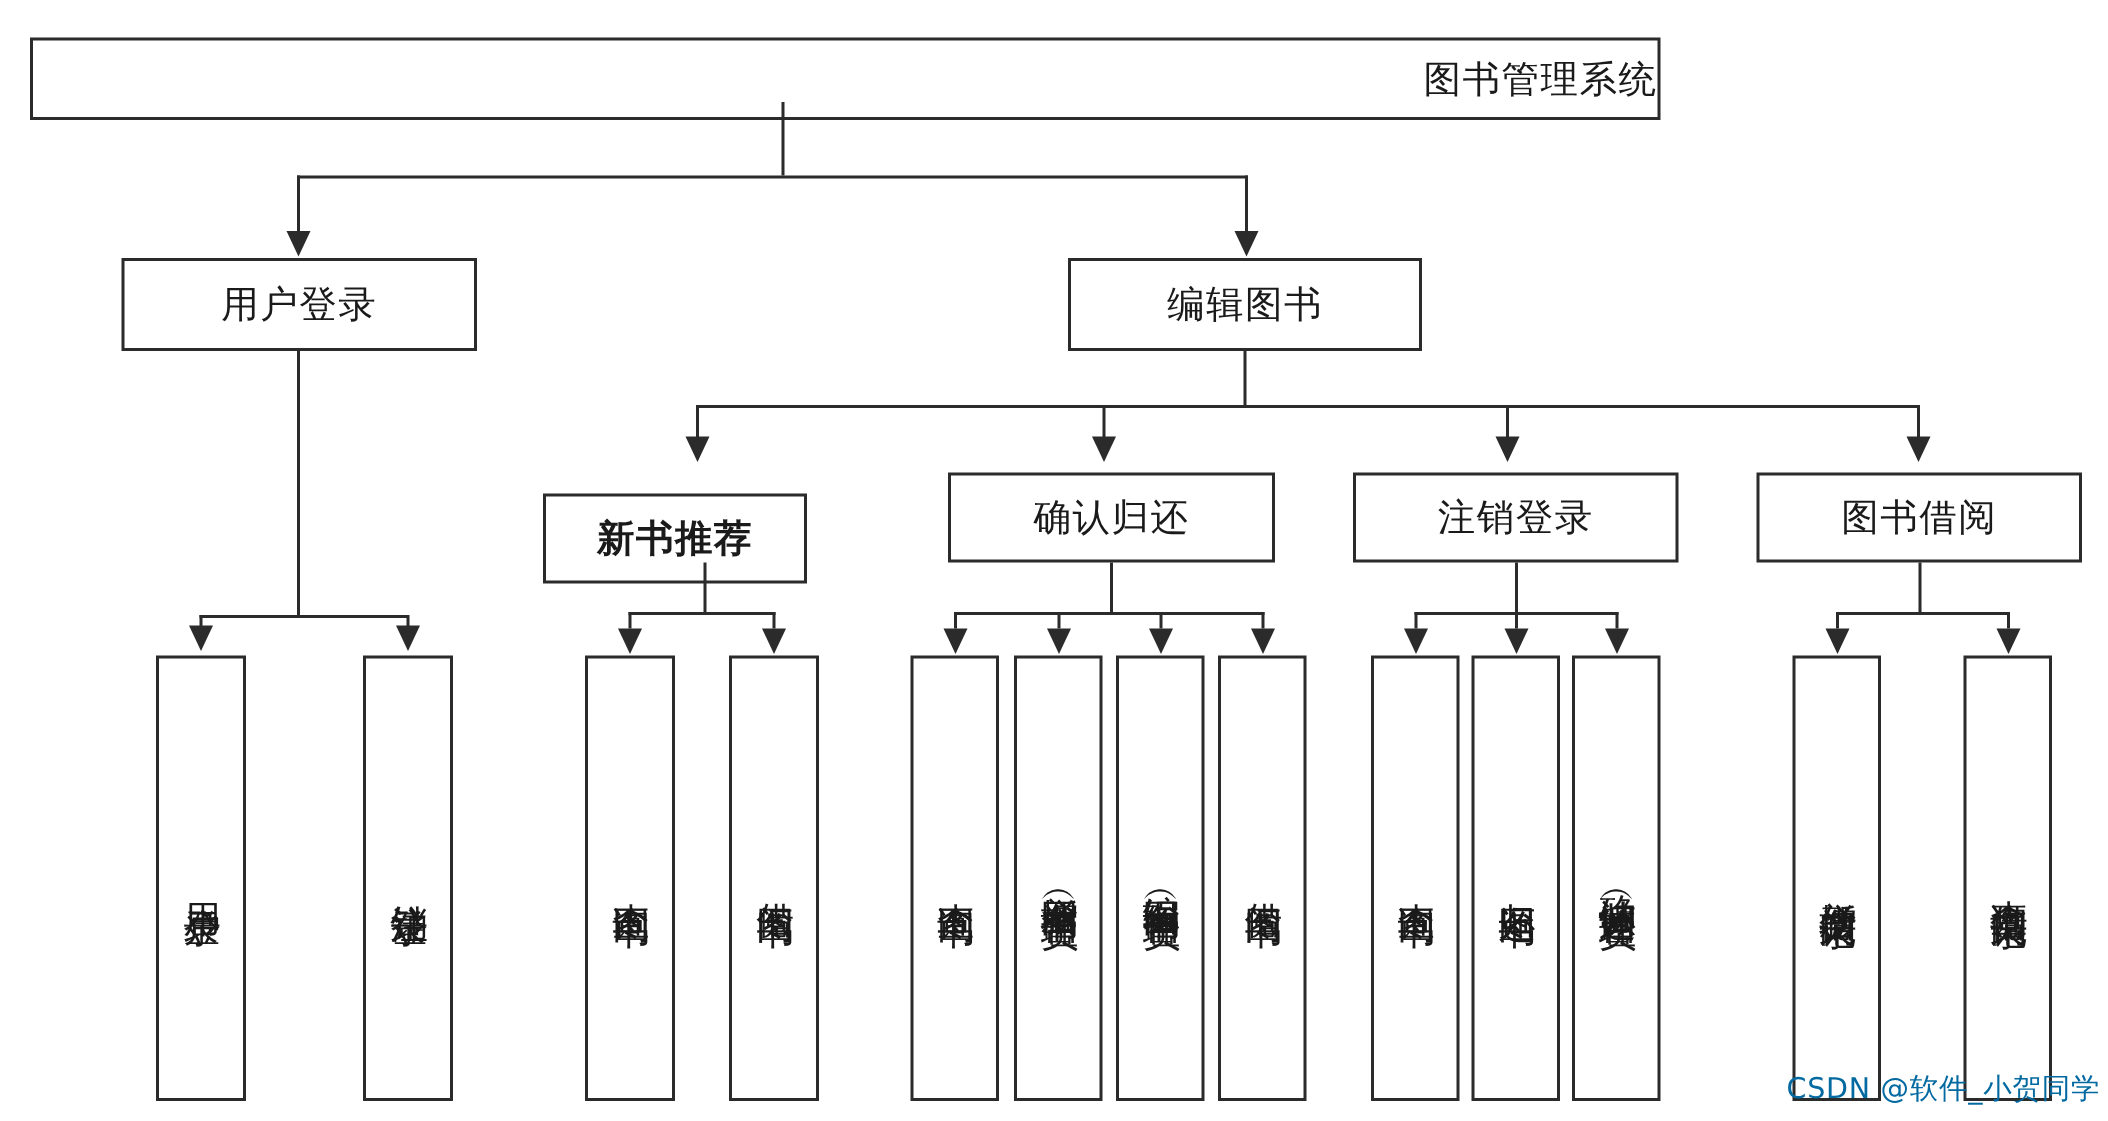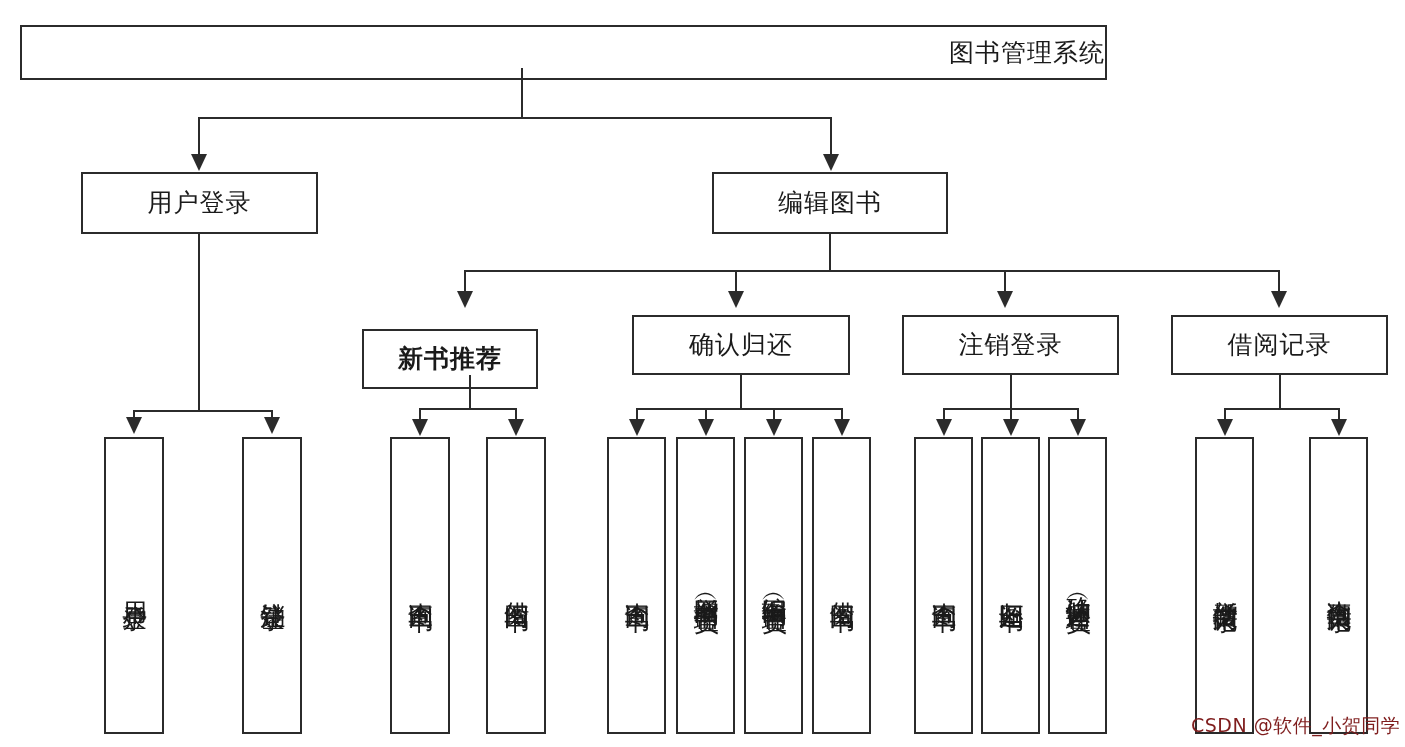--- a/index.html
+++ b/index.html
@@ -50,21 +50,21 @@
   .arrow {
     position: absolute;
     width: 0;
     height: 0;
     border-left: 8px solid transparent;
     border-right: 8px solid transparent;
     border-top: 17px solid #2b2b2b;
   }
   .watermark {
     position: absolute;
-    color: #7f1d1d;
+    color: #0369a1;
     font-size: 19px;
     white-space: nowrap;
     letter-spacing: 0.5px;
   }
 </style>
 </head>
 <body>
 
 <div id="canvas">
 
@@ -109,21 +109,21 @@
   <div class="node horiz" style="left:362px; top:329px; width:176px; height:60px;font-weight:bold;">
     <span>新书推荐</span>
   </div>
   <div class="node horiz" style="left:632px; top:315px; width:218px; height:60px;">
     <span>确认归还</span>
   </div>
   <div class="node horiz" style="left:902px; top:315px; width:217px; height:60px;">
     <span>注销登录</span>
   </div>
   <div class="node horiz" style="left:1171px; top:315px; width:217px; height:60px;">
-    <span>借阅记录</span>
+    <span>图书借阅</span>
   </div>
 
   <div class="conn vline" style="left:469px; top:375px; height:35px;"></div>
   <div class="conn hline" style="left:419px; top:408px; width:98px;"></div>
   <div class="conn vline" style="left:419px; top:408px; height:11px;"></div>
   <div class="arrow" style="left:412px; top:419px;"></div>
   <div class="conn vline" style="left:515px; top:408px; height:11px;"></div>
   <div class="arrow" style="left:508px; top:419px;"></div>
 
   <div class="conn vline" style="left:740px; top:375px; height:35px;"></div>

